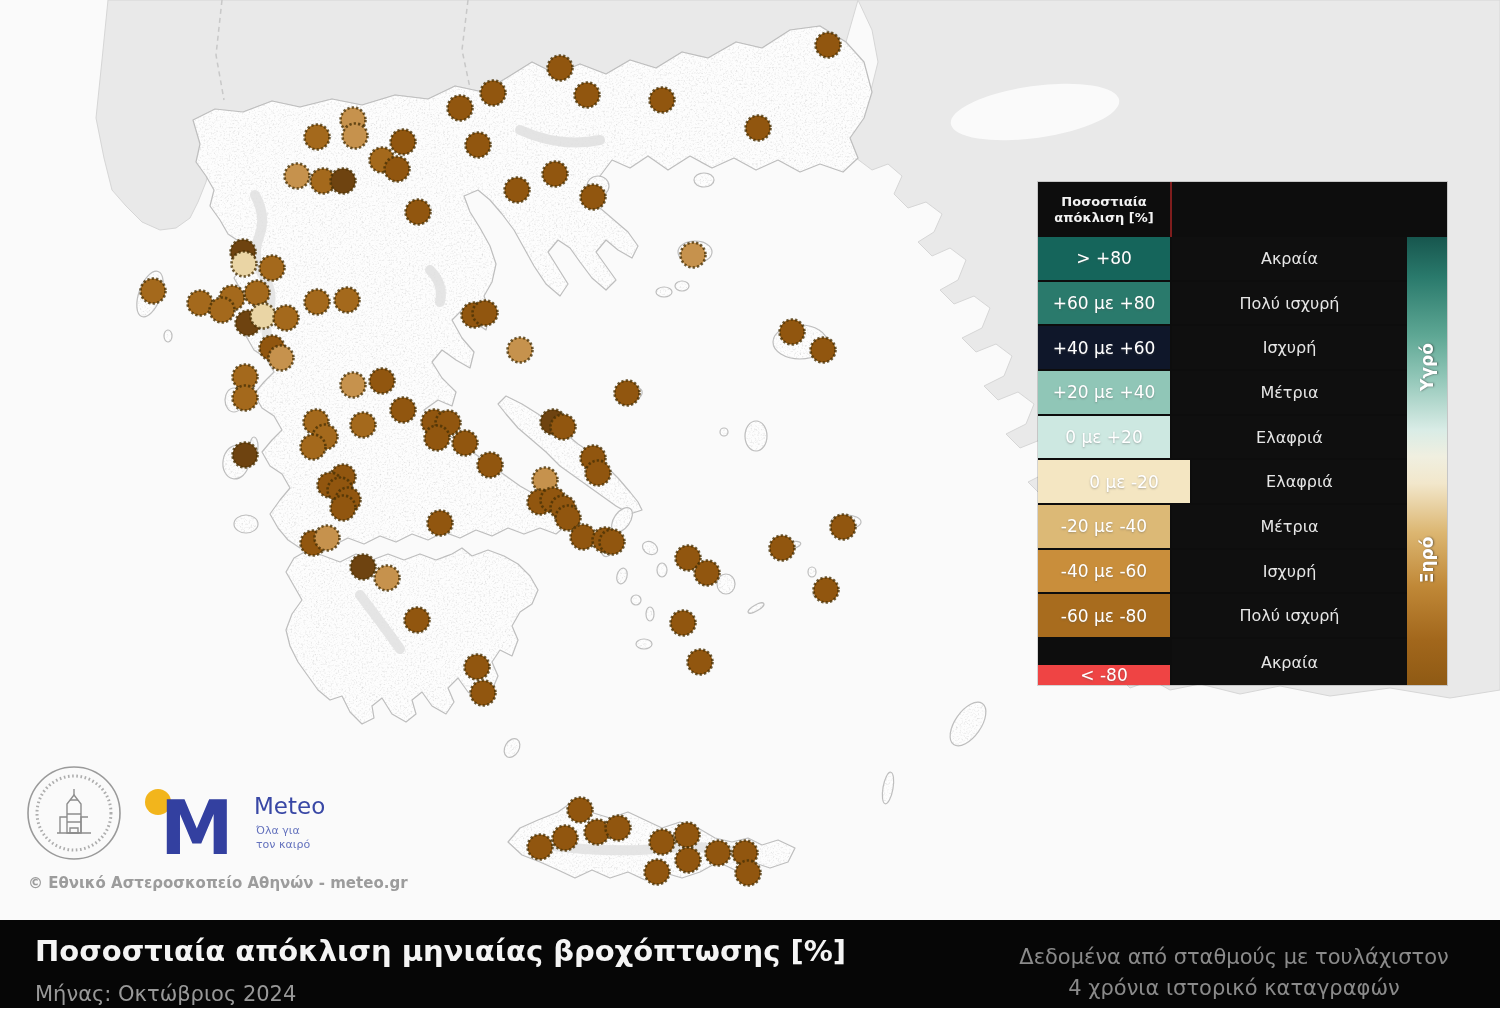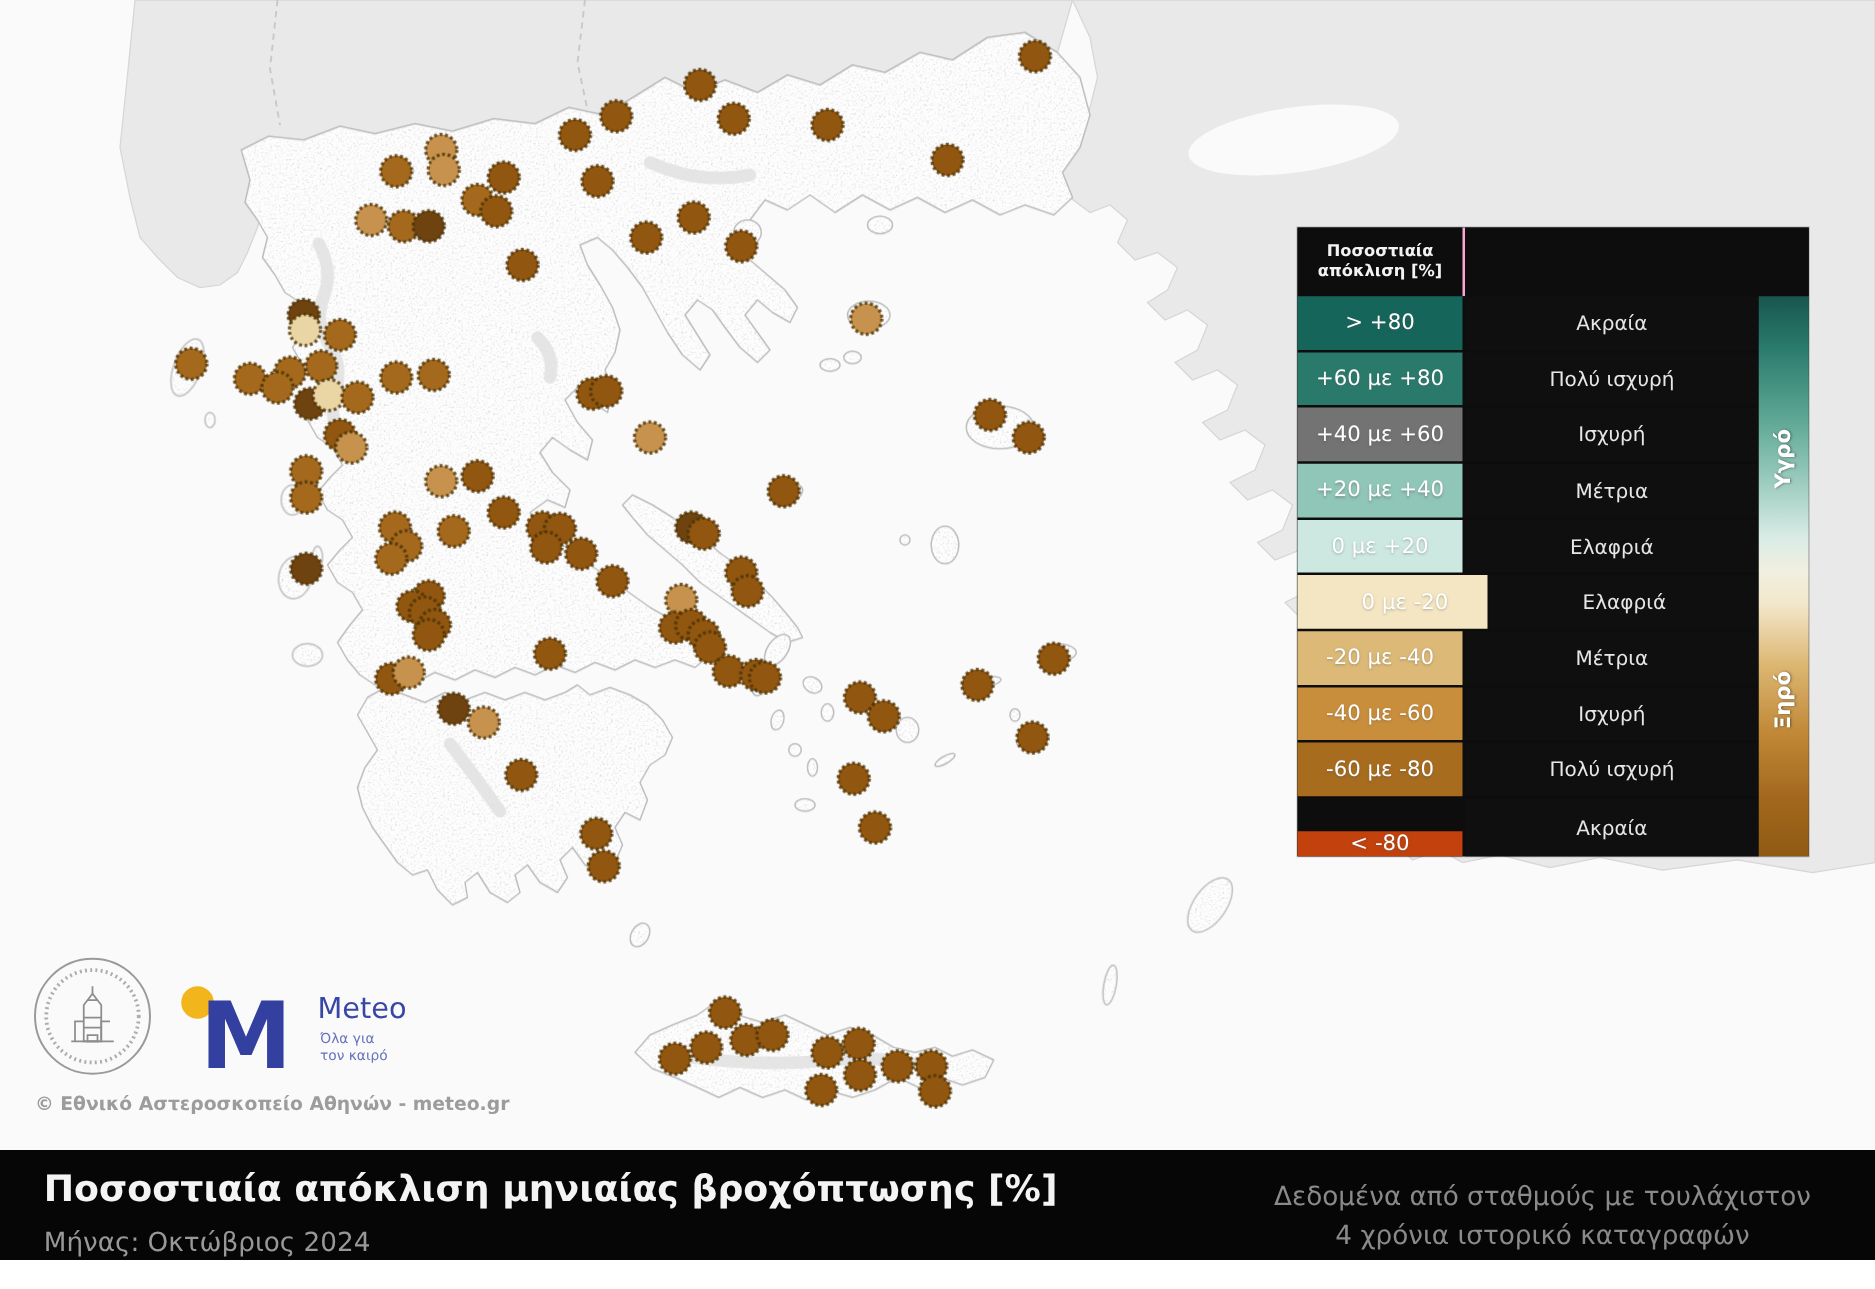--- a/index.html
+++ b/index.html
@@ -6,21 +6,21 @@
   .stage{position:relative;width:1500px;height:1031px;overflow:hidden;
          font-family:"DejaVu Sans","Liberation Sans",sans-serif;background:#ffffff;}
   
   #map{position:absolute;left:0;top:0;}
   
   .legend{position:absolute;left:1038px;top:182px;width:409px;height:503px;
           background:#0d0d0d;box-shadow:0 0 0 1px rgba(0,0,0,.15);}
   .legend-header{position:absolute;left:0;top:0;width:100%;height:55px;display:flex;
                  background:#0d0d0d;color:#f2f2f2;}
   .lh-col1{width:132px;display:flex;flex-direction:column;align-items:center;justify-content:center;
-           font-size:13px;font-weight:bold;line-height:16px;border-right:2px solid #f9a8d4;}
+           font-size:13px;font-weight:bold;line-height:16px;border-right:2px solid #7f1d1d;}
   .lh-col2{flex:1;display:flex;align-items:center;justify-content:center;
            font-size:16px;font-weight:bold;}
   .legend-rows{position:absolute;left:0;top:55px;width:369px;bottom:0;
                display:flex;flex-direction:column;gap:2px;background:#0d0d0d;}
   .legend-row{flex:1;display:flex;}
   .legend-val{width:132px;display:flex;align-items:center;justify-content:center;
               color:#ffffff;font-size:17px;text-shadow:0 1px 2px rgba(90,90,90,.45);}
   .legend-lab{flex:1;margin-left:2px;background:#0f0f0f;display:flex;align-items:center;justify-content:center;
               color:#e6e6e6;font-size:16px;}
   .legend-bar{position:absolute;top:55px;right:0;width:40px;bottom:0;
@@ -245,21 +245,21 @@
     <div class="legend-rows" id="legend-rows">
         <div class="legend-row">
           <div class="legend-val" style="background: rgb(21, 101, 91);">&gt; +80</div>
           <div class="legend-lab">Ακραία</div>
         </div>
         <div class="legend-row">
           <div class="legend-val" style="background: rgb(42, 122, 108);">+60 με +80</div>
           <div class="legend-lab">Πολύ ισχυρή</div>
         </div>
         <div class="legend-row">
-          <div class="legend-val" style="background: #737373; text-align: right;">+40 με +60</div>
+          <div class="legend-val" style="background: #0f172a; text-align: right;">+40 με +60</div>
           <div class="legend-lab">Ισχυρή</div>
         </div>
         <div class="legend-row">
           <div class="legend-val" style="background: rgb(144, 198, 183);">+20 με +40</div>
           <div class="legend-lab">Μέτρια</div>
         </div>
         <div class="legend-row">
           <div class="legend-val" style="background: rgb(205, 232, 225);">0 με +20</div>
           <div class="legend-lab">Ελαφριά</div>
         </div>
@@ -273,21 +273,21 @@
         </div>
         <div class="legend-row">
           <div class="legend-val" style="background: rgb(201, 142, 59);">-40 με -60</div>
           <div class="legend-lab">Ισχυρή</div>
         </div>
         <div class="legend-row">
           <div class="legend-val" style="background: rgb(168, 108, 30);">-60 με -80</div>
           <div class="legend-lab">Πολύ ισχυρή</div>
         </div>
         <div class="legend-row">
-          <div class="legend-val" style="background: #c2410c; margin-top: 26px;">&lt; -80</div>
+          <div class="legend-val" style="background: #ef4444; margin-top: 26px;">&lt; -80</div>
           <div class="legend-lab">Ακραία</div>
         </div>
       </div>
     <div class="legend-bar">
       <span class="bar-label wet">Υγρό</span>
       <span class="bar-label dry">Ξηρό</span>
     </div>
   </div>
 
 

